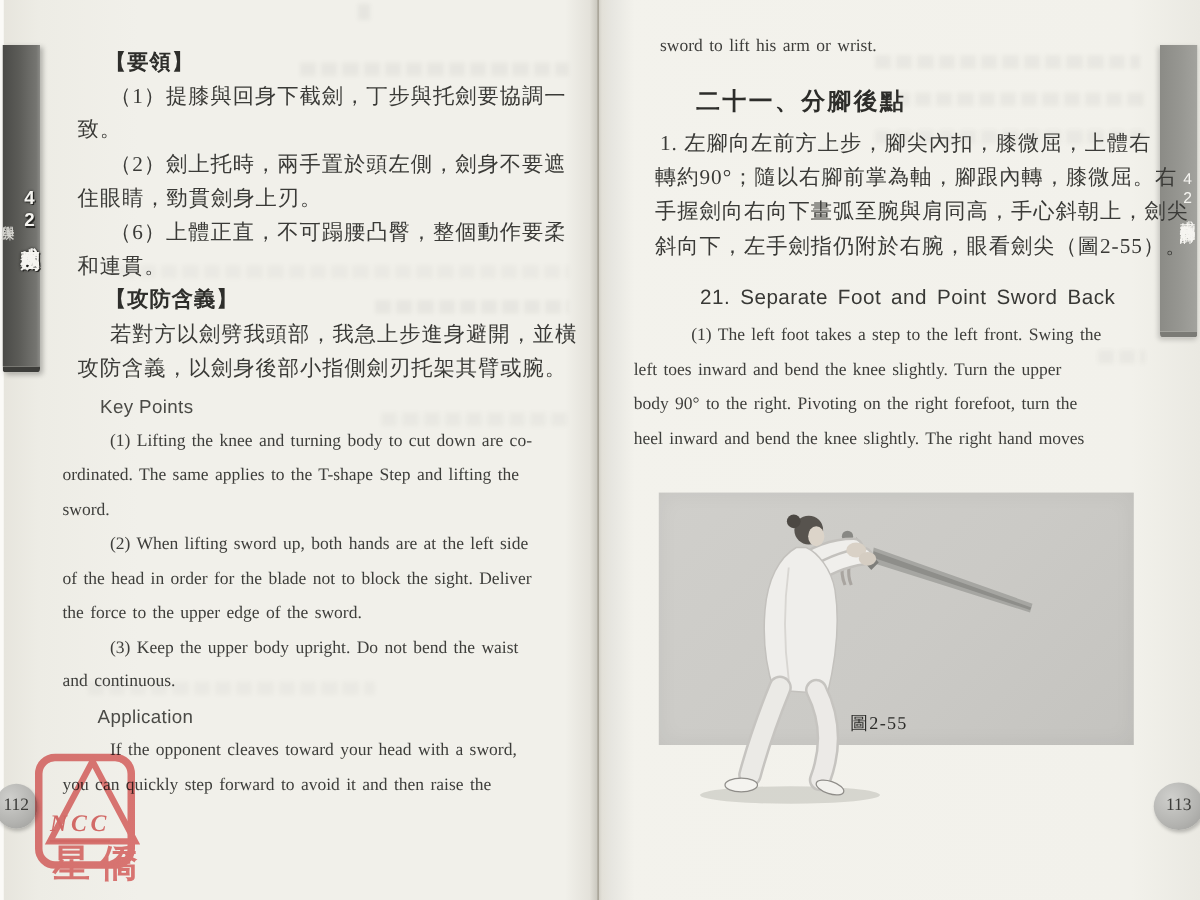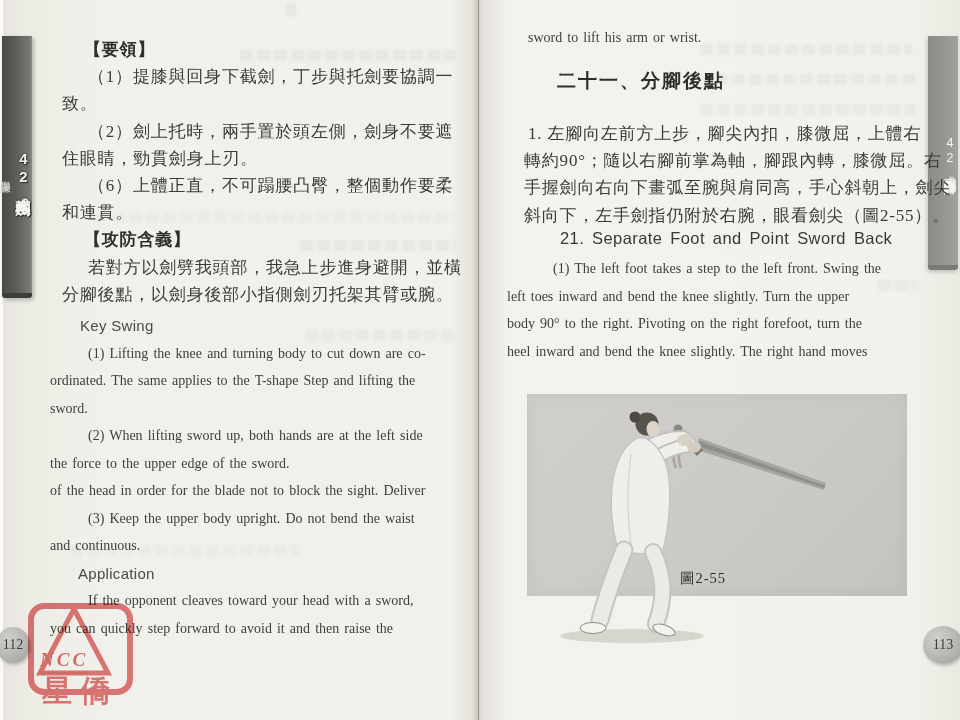--- a/index.html
+++ b/index.html
@@ -54,21 +54,21 @@
 
   
   .badge{position:absolute;border-radius:50%;display:flex;align-items:center;justify-content:center;
     background:radial-gradient(circle at 35% 32%,#cfcfcc,var(--badge-gray,#b3b3b0) 60%,#9b9b98);
     color:#3c3c39;font-size:14px;font-family:"Liberation Serif",serif;
     box-shadow:1px 2px 3px rgba(0,0,0,.22);}
   .badge-112{left:-4px;top:627px;width:34px;height:36px;}
   .badge-113{left:923px;top:626px;width:40px;height:38px;}
 
   
-  .stamp{position:absolute;left:28px;top:603px;width:105px;height:92px;
+  .stamp{position:absolute;left:28px;top:603px;width:80px;height:92px;
     border:6px solid var(--stamp-red,#e05e5e);border-radius:16px;opacity:.82;
     mix-blend-mode:multiply;box-sizing:border-box;}
   .stamp svg{position:absolute;left:0;top:-4px;}
   .stamp .ncc{position:absolute;left:6px;top:40px;font-style:italic;font-weight:bold;
     font-family:"Liberation Serif",serif;font-size:19px;color:#d95252;letter-spacing:3px;
     border-bottom:2px solid #d95252;padding-bottom:1px;}
   .stamp .cjk-stamp{position:absolute;left:8px;top:62px;width:72px;font-weight:bold;
     font-size:30px;color:var(--stamp-red,#e05e5e);letter-spacing:8px;white-space:nowrap;}
 
   
@@ -115,43 +115,43 @@
   <div class="abs" style="left:62px;top:36px;width:396px;">
     <div class="cjk head">【要領】</div>
     <div class="cjk ind">（1）提膝與回身下截劍，丁步與托劍要協調一</div>
     <div class="cjk">致。</div>
     <div class="cjk ind">（2）劍上托時，兩手置於頭左側，劍身不要遮</div>
     <div class="cjk">住眼睛，勁貫劍身上刃。</div>
     <div class="cjk ind">（6）上體正直，不可蹋腰凸臀，整個動作要柔</div>
     <div class="cjk">和連貫。</div>
     <div class="cjk head">【攻防含義】</div>
     <div class="cjk ind">若對方以劍劈我頭部，我急上步進身避開，並橫</div>
-    <div class="cjk">分腳後點，以劍身後部小指側劍刃托架其臂或腕。</div>
+    <div class="cjk">攻防含義，以劍身後部小指側劍刃托架其臂或腕。</div>
   </div>
 
   <div class="abs" style="left:50px;top:312px;width:406px;">
-    <div class="en-head" style="padding-left:30px;">Key Swing</div>
+    <div class="en-head" style="padding-left:30px;">Key Points</div>
     <div class="en ind">(1) Lifting the knee and turning body to cut down are co-</div>
     <div class="en">ordinated. The same applies to the T-shape Step and lifting the</div>
     <div class="en">sword.</div>
     <div class="en ind">(2) When lifting sword up, both hands are at the left side</div>
+    <div class="en">of the head in order for the blade not to block the sight. Deliver</div>
     <div class="en">the force to the upper edge of the sword.</div>
-    <div class="en">of the head in order for the blade not to block the sight. Deliver</div>
     <div class="en ind">(3) Keep the upper body upright. Do not bend the waist</div>
     <div class="en">and continuous.</div>
     <div class="en-head" style="padding-left:28px;">Application</div>
     <div class="en ind">If the opponent cleaves toward your head with a sword,</div>
     <div class="en">you can quickly step forward to avoid it and then raise the</div>
   </div>
 
   <div class="abs en" style="left:528px;top:24px;">sword to lift his arm or wrist.</div>
 
   <div class="abs big-head" style="left:557px;top:68px;font-family:Liberation Mono, monospace;">二十一、分腳後點</div>
 
-  <div class="abs" style="left:524px;top:120px;width:384px;">
+  <div class="abs" style="left:524px;top:101px;width:384px;">
     <div class="cjk" style="text-indent:4px;">1. 左腳向左前方上步，腳尖內扣，膝微屈，上體右</div>
     <div class="cjk">轉約90°；隨以右腳前掌為軸，腳跟內轉，膝微屈。右</div>
     <div class="cjk">手握劍向右向下畫弧至腕與肩同高，手心斜朝上，劍尖</div>
     <div class="cjk">斜向下，左手劍指仍附於右腕，眼看劍尖（圖2-55）。</div>
   </div>
 
   <div class="abs en-head-21" style="left:560px;top:229px;">21. Separate Foot and Point Sword Back</div>
 
   <div class="abs" style="left:507px;top:255px;width:402px;">
     <div class="en" style="text-indent:46px;">(1) The left foot takes a step to the left front. Swing the</div>

